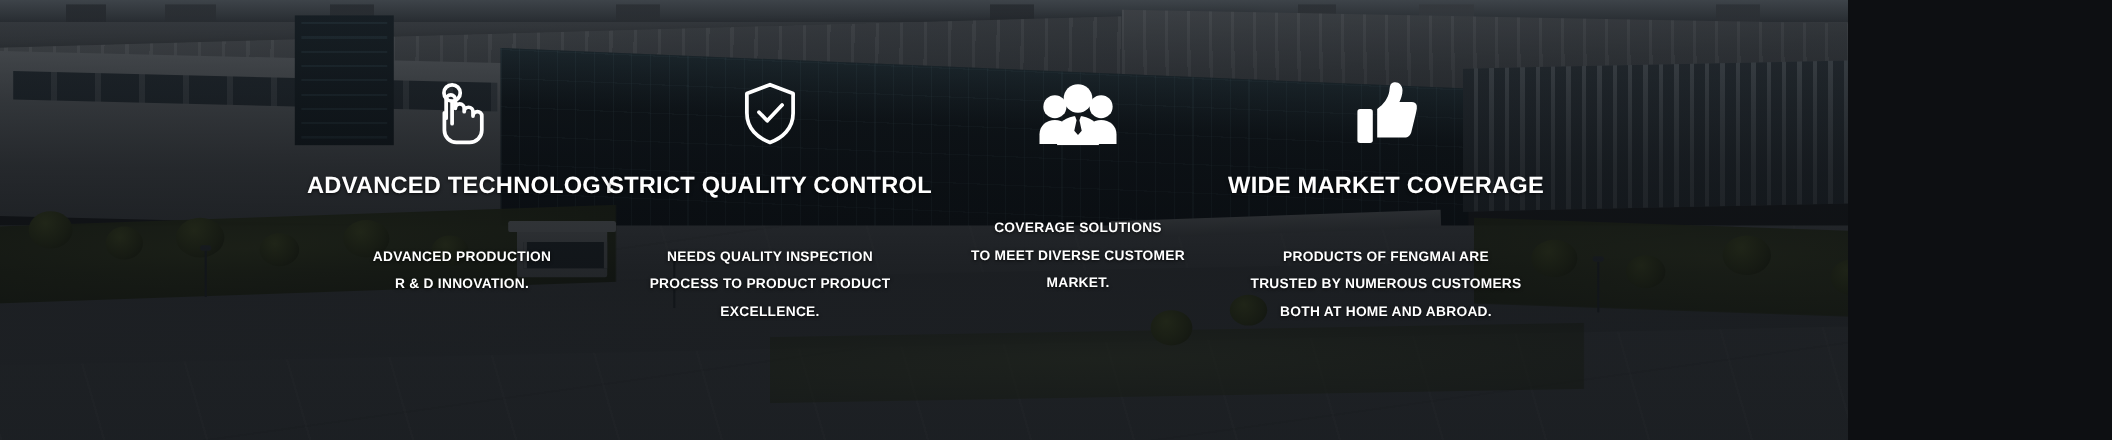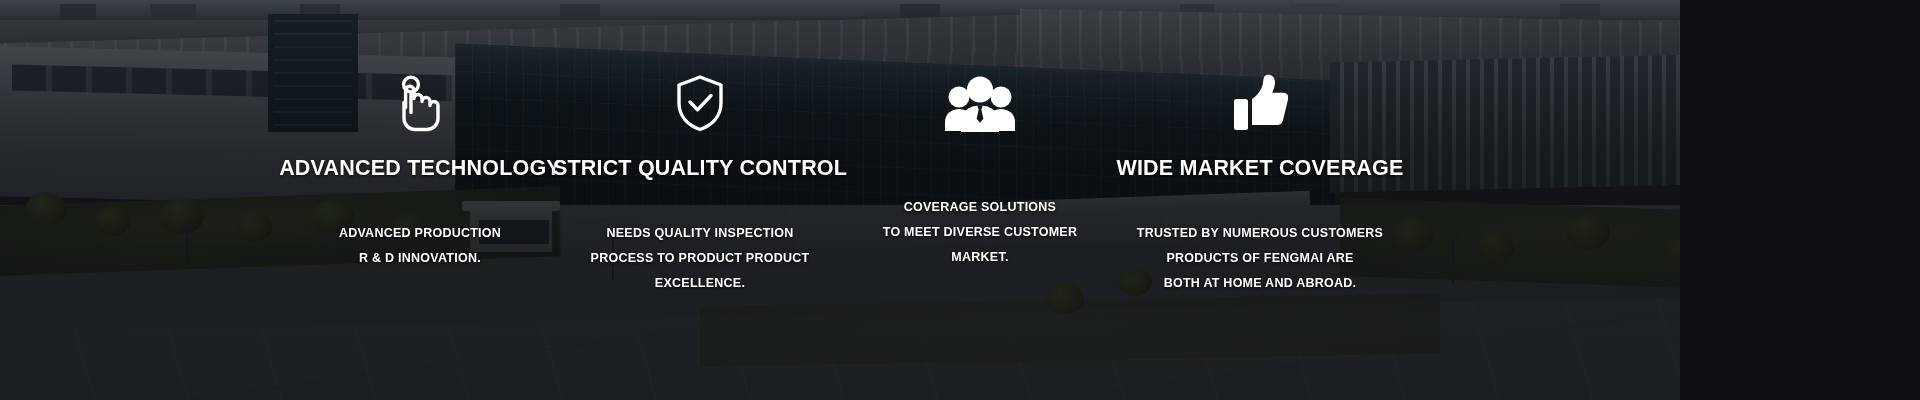--- a/index.html
+++ b/index.html
@@ -312,20 +312,20 @@
       <div class="feature-icon">
         <svg width="56" height="58" viewBox="0 0 56 58" fill="#ffffff">
           <rect x="2" y="25" width="14" height="31" rx="2.5"></rect>
           <path d="M20 25 c6 -4 10 -10 11 -16 c0.6 -4 0.4 -7 3.6 -8 c4.2 -1.3 8.4 2 8.4 7
                    c0 4 -1.4 7.6 -2.8 10.8 h11.2 c3.4 0 5.6 2.8 4.8 6 l-5.2 21.4
                    c-0.7 2.8 -3 4.8 -5.9 4.8 H20 Z"></path>
         </svg>
       </div>
       <div class="feature-title">WIDE MARKET COVERAGE</div>
       <div class="feature-desc">
+        <span>PRODUCTS OF FENGMAI ARE</span>
         <span>TRUSTED BY NUMEROUS CUSTOMERS</span>
-        <span>PRODUCTS OF FENGMAI ARE</span>
         <span>BOTH AT HOME AND ABROAD.</span>
       </div>
     </div>
 
   </div>
 </div>
 
 </body></html>

